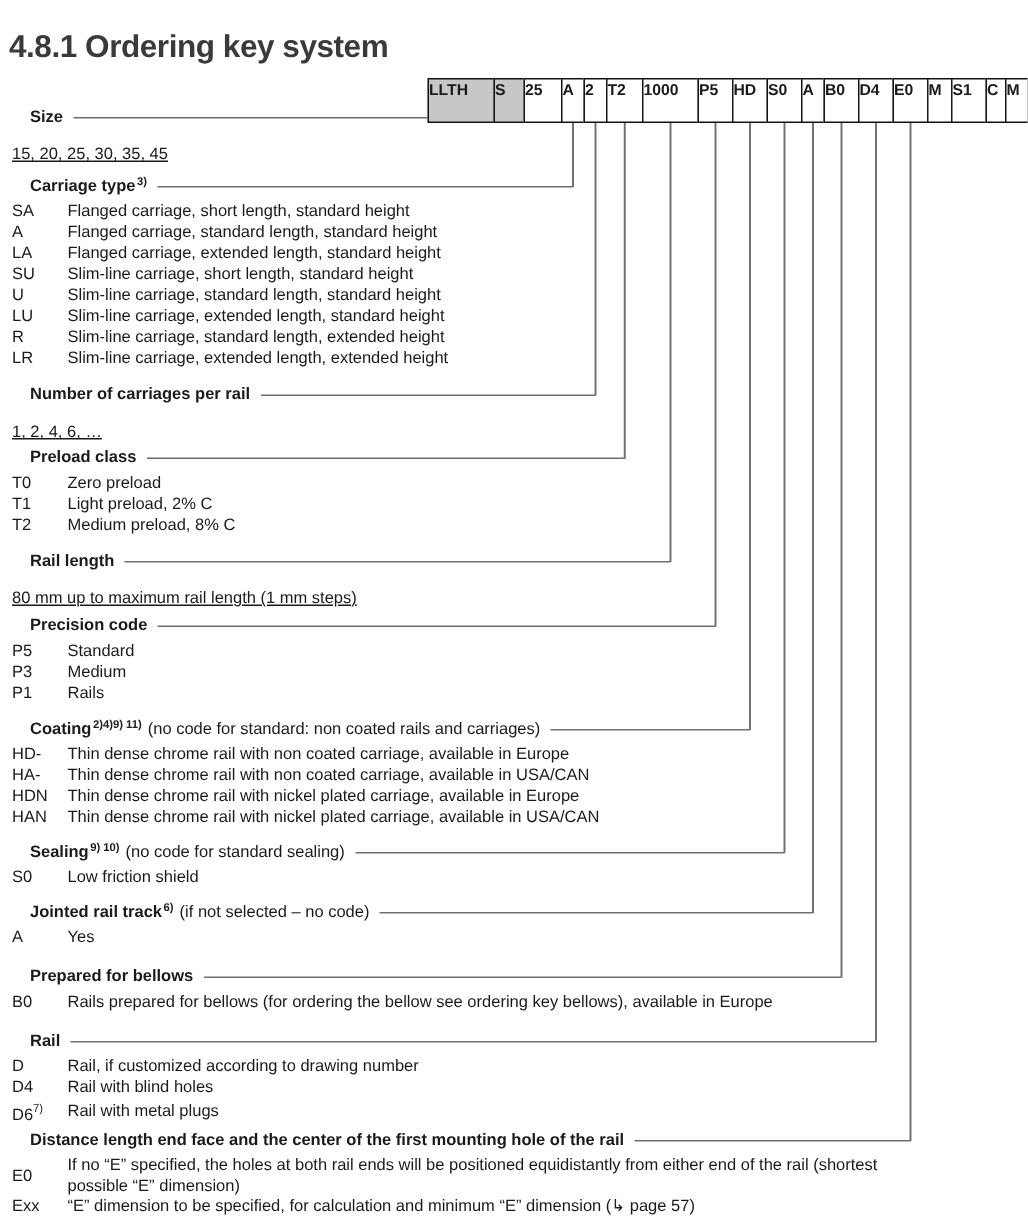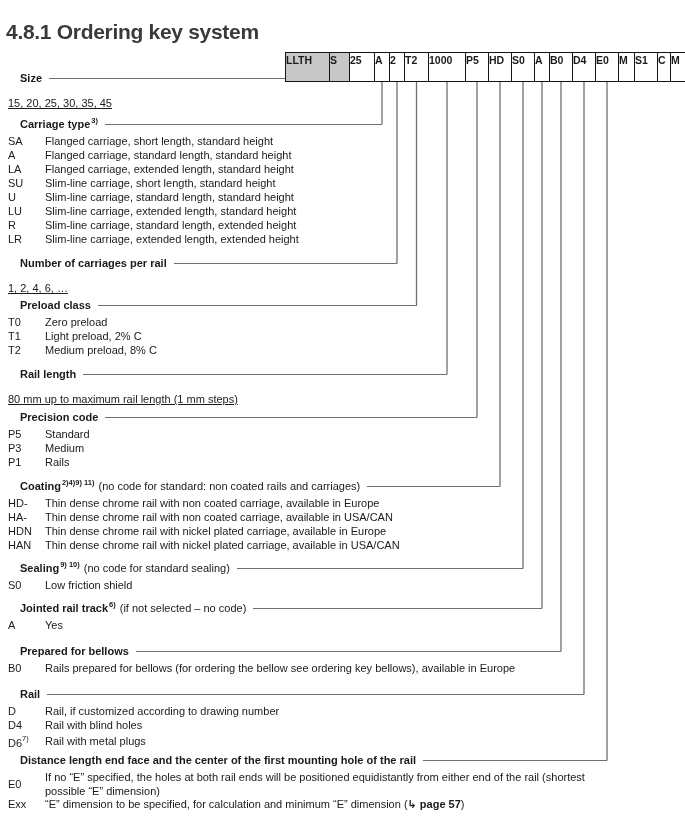--- a/index.html
+++ b/index.html
@@ -30,21 +30,21 @@
   .sec-title{font-weight:bold;margin-left:12px;}
   .sec-sup{font-size:7.5px;font-weight:bold;position:relative;top:-3.5px;margin-left:1px;}
   .sec-note{margin-left:4px;}
   .sec-rule{flex:1;height:0;border-top:1.2px solid var(--line);margin-left:7px;min-width:8px;}
   .sec-items{margin-top:4px;width:648px;}
   .item{display:flex;align-items:center;min-height:14px;line-height:13.5px;}
   .item-code{width:37px;flex:none;}
   .item-code sup{font-size:7.5px;position:relative;top:-1px;}
   .item-text{flex:1;}
   .item-text.wrap{max-width:575px;flex:none;}
-  .item-text b{font-weight:bold;text-align:right;}
+  .item-text b{font-weight:normal;text-align:right;}
   .plain{line-height:13.5px;margin-top:12px;text-decoration:underline;}
 </style>
 </head>
 <body>
 
 <h1 class="page-title">4.8.1 Ordering key system</h1>
 
 <svg id="connector-lines" width="685" height="820">
     <line x1="362" y1="69" x2="362" y2="78.6" stroke="#6f6f6f" stroke-width="1.3"></line>
     <line x1="382" y1="69" x2="382" y2="124.6" stroke="#6f6f6f" stroke-width="1.3"></line>

